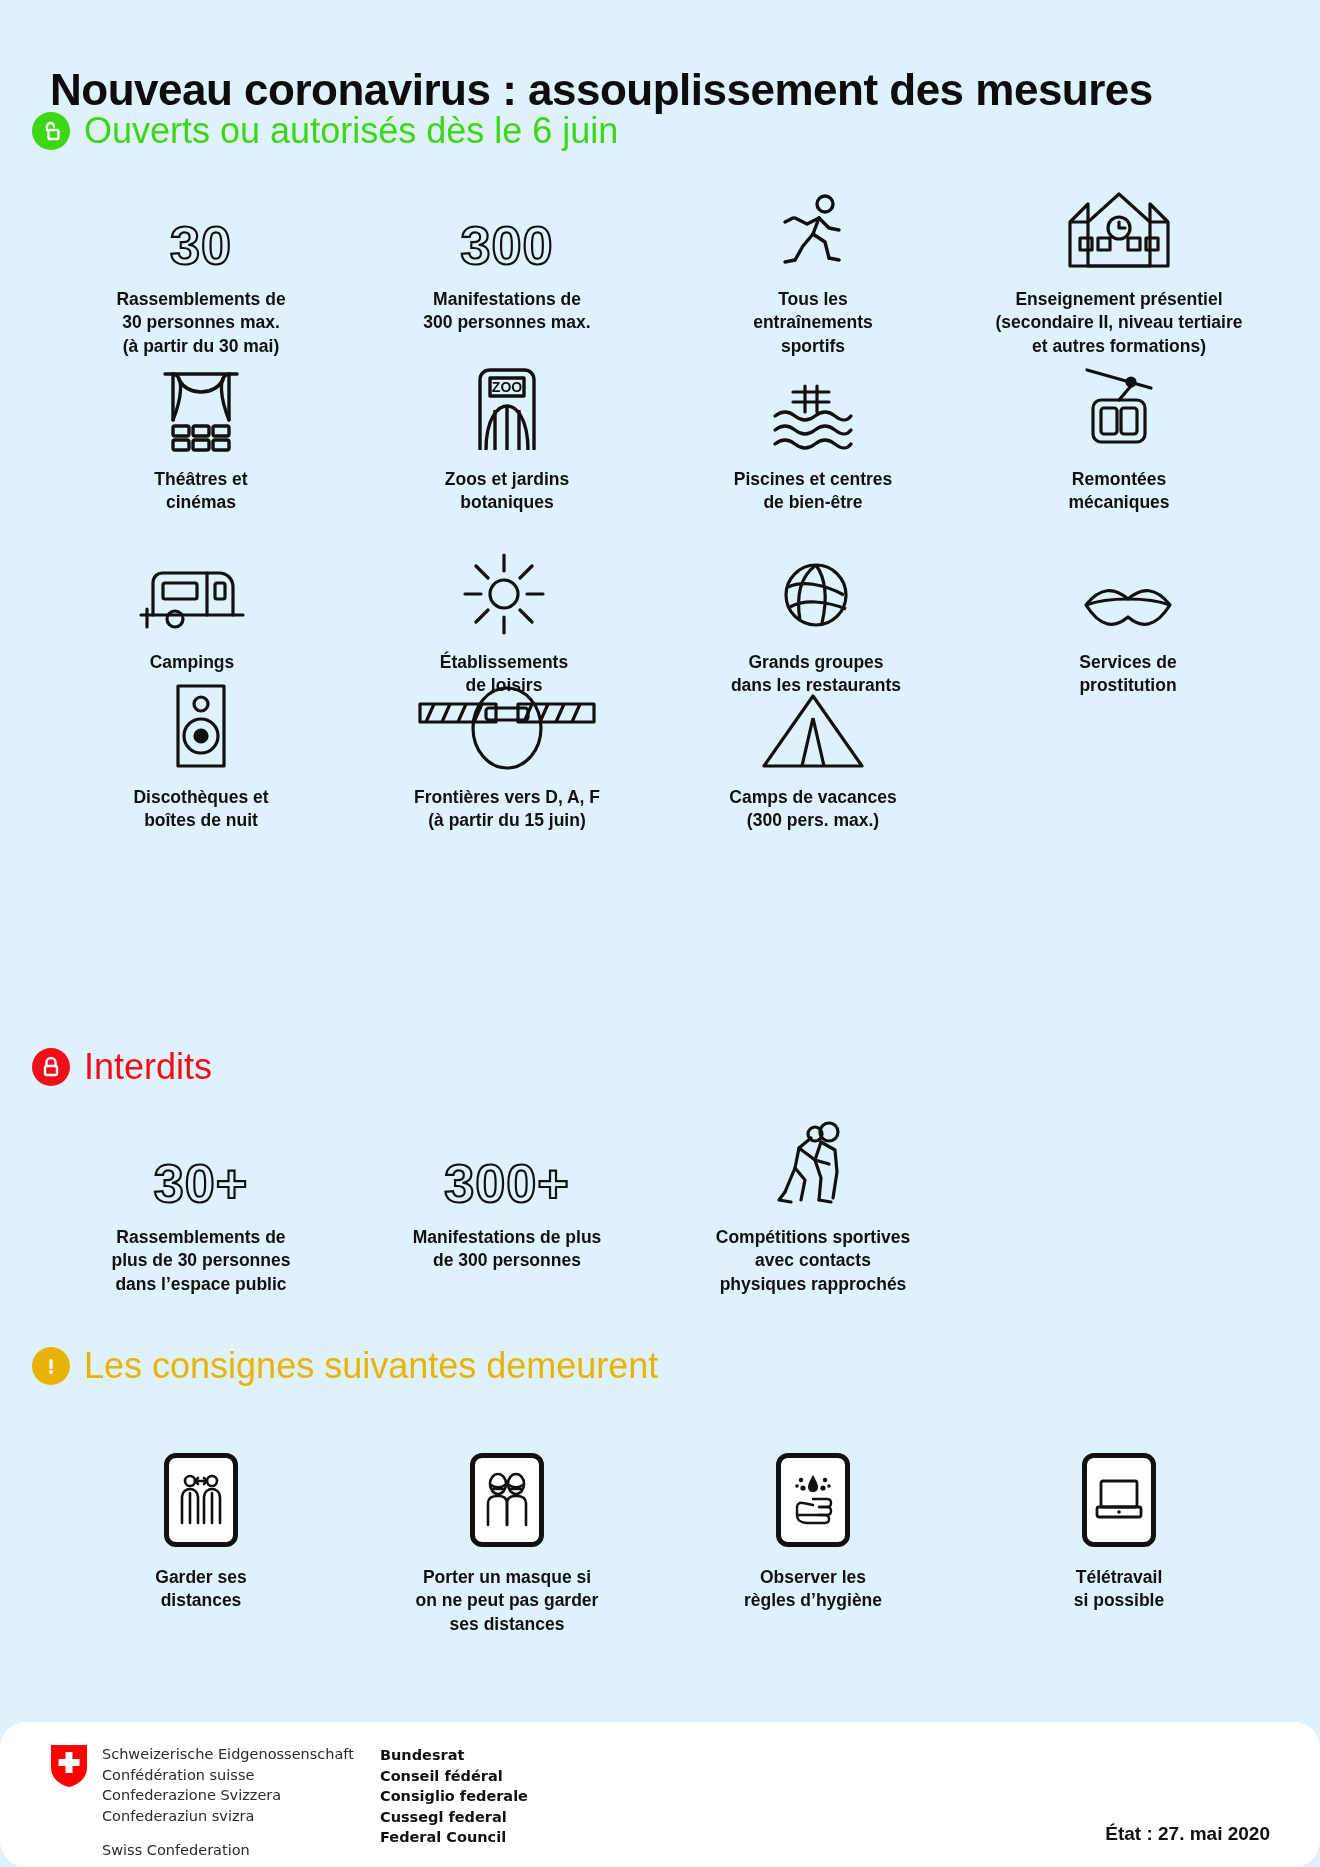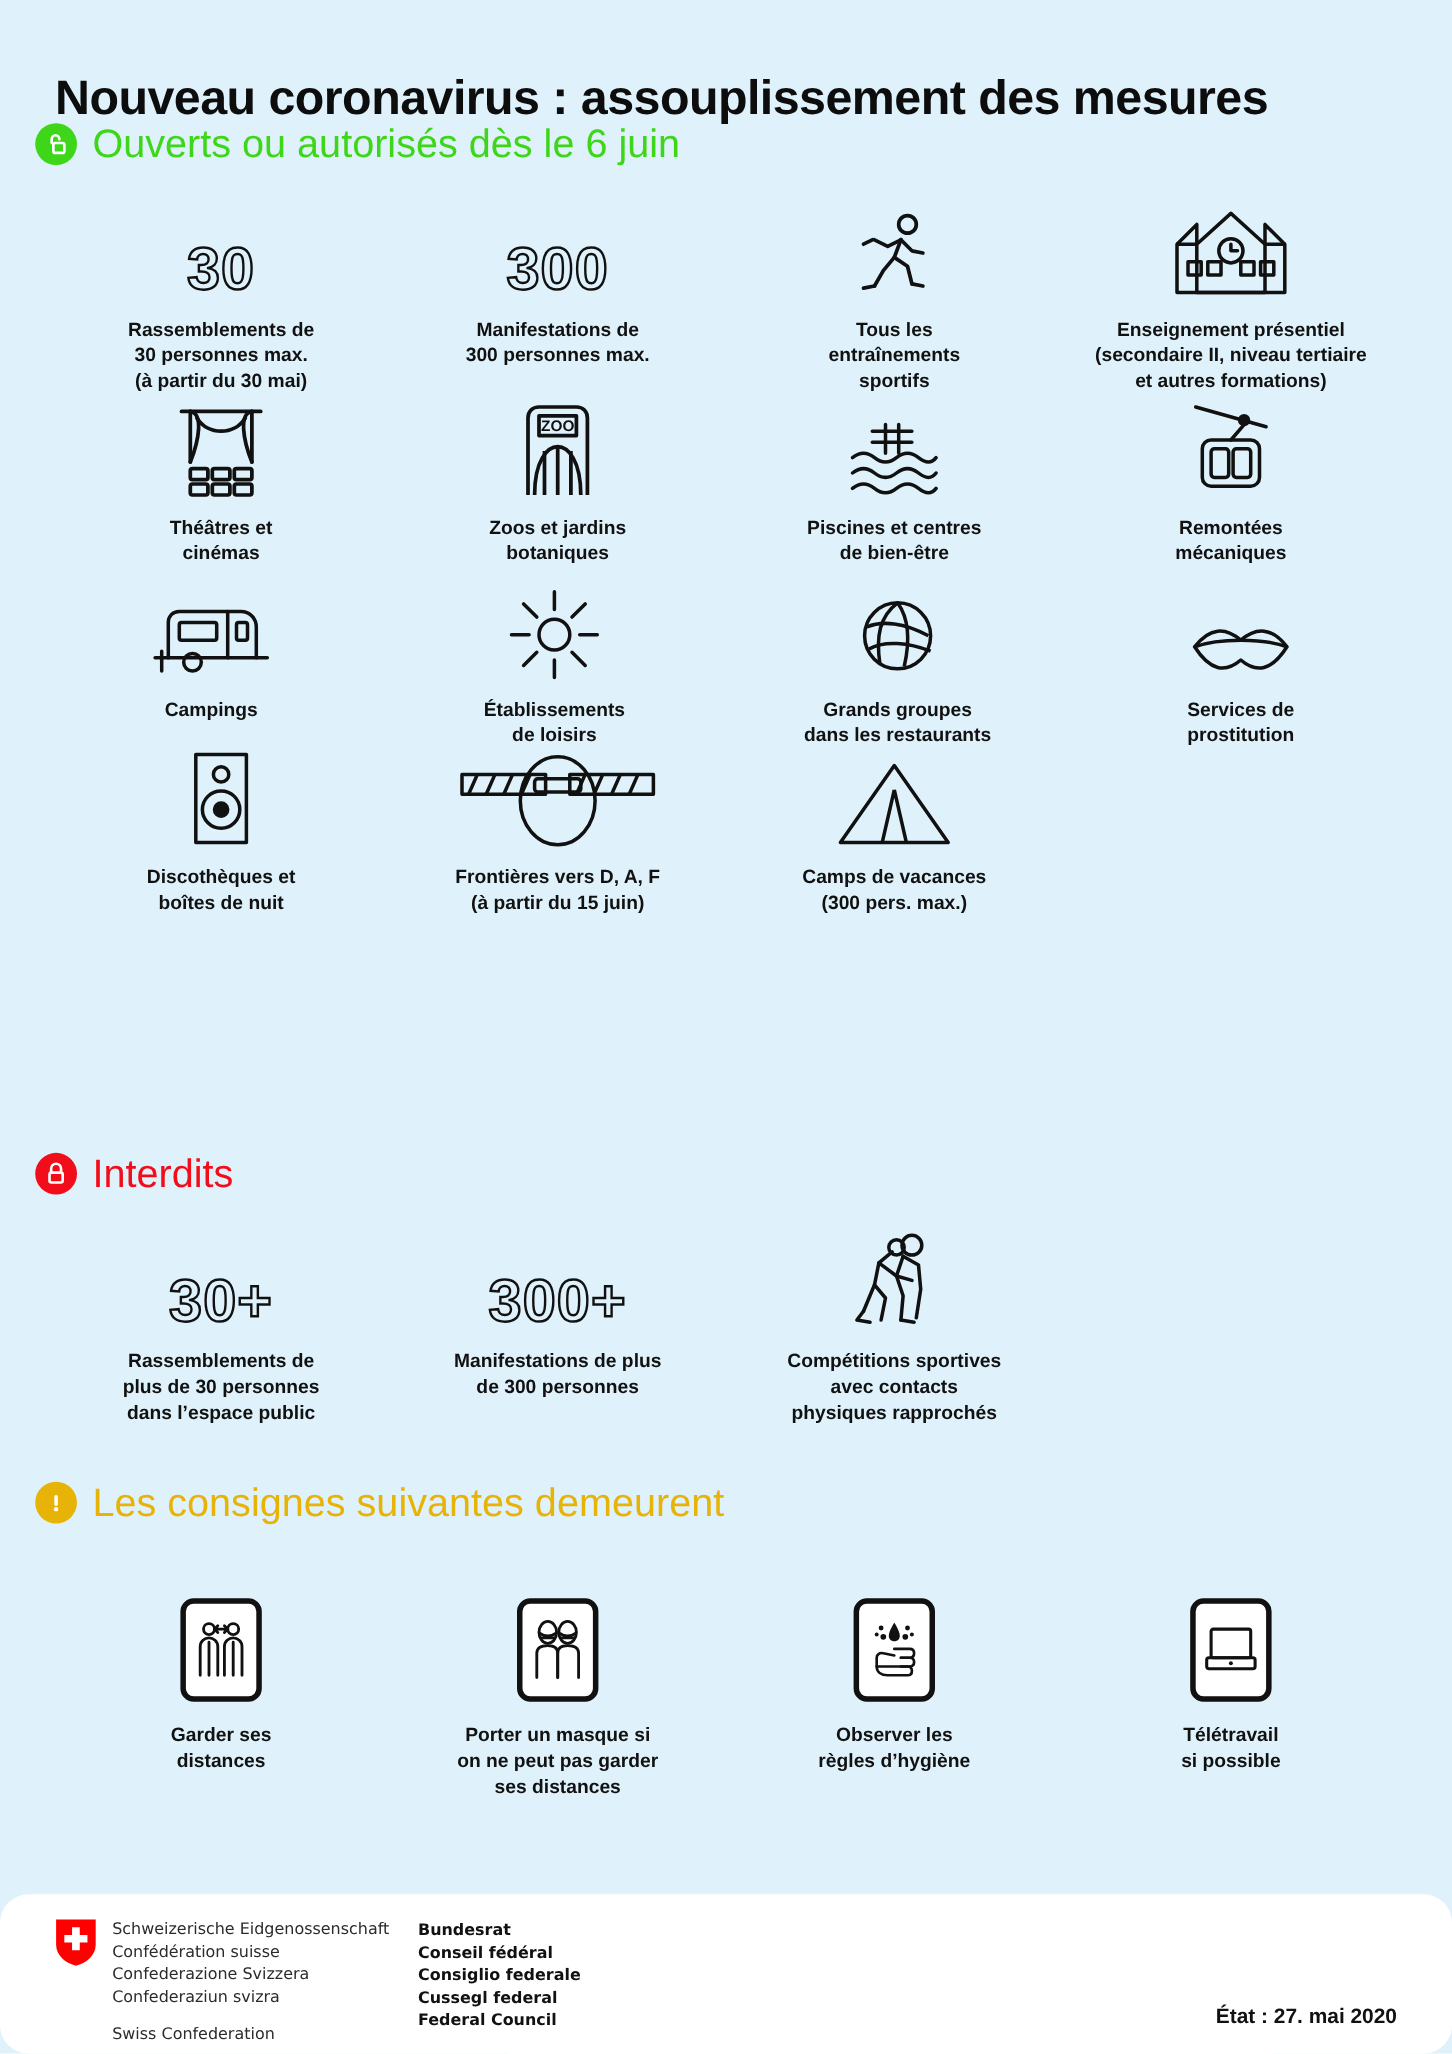--- a/index.html
+++ b/index.html
@@ -275,21 +275,21 @@
             <rect x="22" y="42" width="16" height="26" rx="3"></rect>
             <rect x="42" y="42" width="16" height="26" rx="3"></rect>
           </g>
         </svg>
       </div>
       <div class="caption">Remontées
 mécaniques</div>
     </div>
   </div>
 
-  <div class="row" style="top:526px;gap:24px;">
+  <div class="row" style="top:543px;gap:24px;">
     <div class="cell">
       <div class="icon-box">
         <svg width="110" height="74" viewBox="0 0 110 74">
           <g fill="none" stroke="#111" stroke-width="3.2" stroke-linejoin="round" stroke-linecap="round">
             <path d="M16 54 L16 22 C16 16 20 12 26 12 L82 12 C90 12 96 18 96 26 L96 54 Z"></path>
             <path d="M70 12 L70 54"></path>
             <rect x="26" y="22" width="34" height="16" rx="2"></rect>
             <rect x="78" y="22" width="10" height="16" rx="2"></rect>
             <circle cx="38" cy="58" r="8"></circle>
             <path d="M96 54 L106 54"></path>

